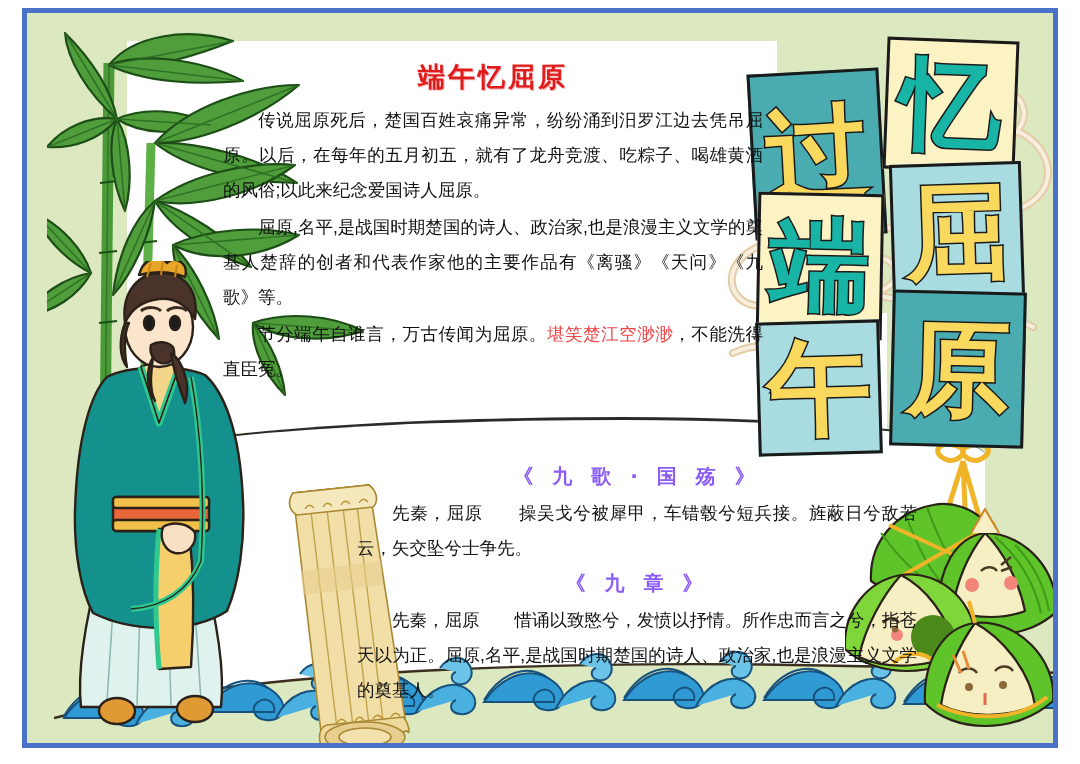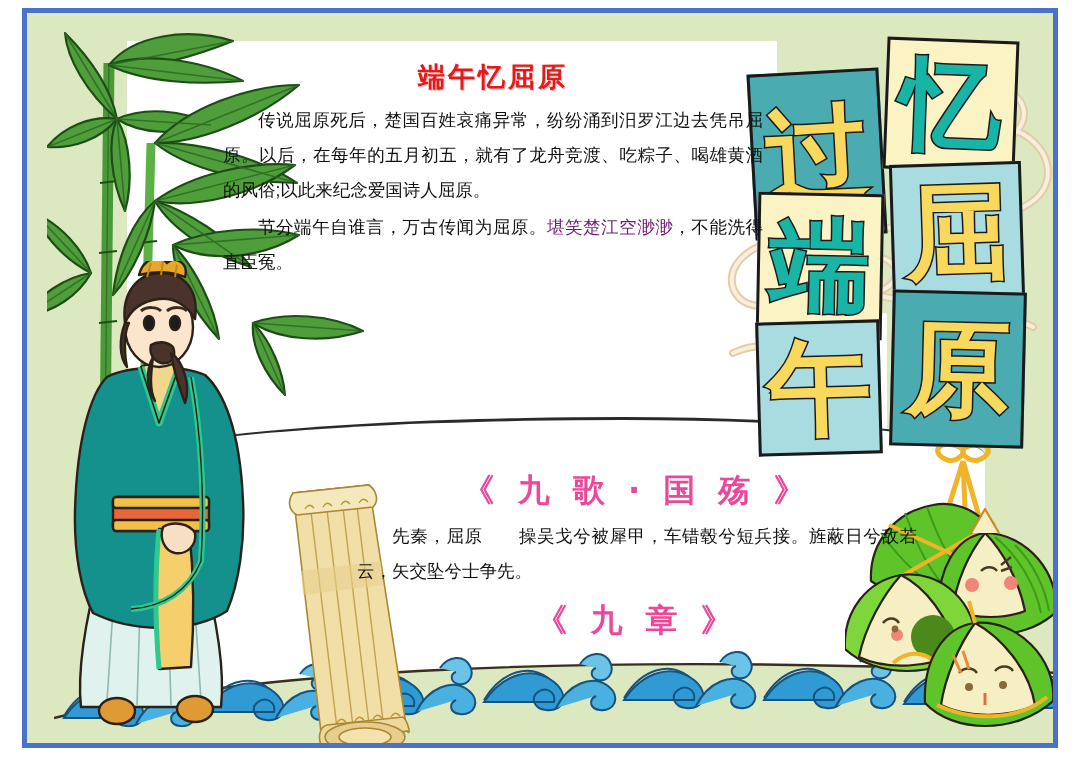--- a/index.html
+++ b/index.html
@@ -71,25 +71,25 @@
     text-align:center;color:#e01b1b;font-weight:700;font-size:27px;letter-spacing:3px;
     margin:6px 0 8px;text-shadow:1px 1px 0 rgba(224,27,27,.35);
     font-family:Liberation Mono, monospace;
   }
   .h-red.wide{letter-spacing:14px;}
   .p-body{
     font-size:17.5px;line-height:35px;color:#111;margin:0 0 2px;text-align:justify;
     font-family:Liberation Sans, sans-serif;
   }
   .p-body.indent{text-indent:2em;}
-  .faded{color:#701a75;}
+  .faded{color:#ef4444;}
 
   .article2{position:absolute;left:330px;top:446px;width:560px;color:#1d1d1d;}
-  .h-red2{text-align:center;color:#ec4899;font-weight:700;font-size:32px;letter-spacing:6px;
-    margin:10px 0 6px;font-family:"DejaVu Sans","Liberation Sans",sans-serif;}
+  .h-red2{text-align:center;color:#8b5cf6;font-weight:700;font-size:20px;letter-spacing:6px;
+    margin:4px 0 6px;font-family:"DejaVu Sans","Liberation Sans",sans-serif;}
   .author{letter-spacing:0;}
 
   .clip{position:absolute;left:27px;top:13px;width:1026px;height:730px;overflow:hidden;}
 </style>
 </head>
 <body>
 
 <div id="poster">
 
   <div class="frame-outer"></div>
@@ -383,23 +383,25 @@
         <span class="tchar ch-yellow">屈</span>
       </div>
       <div class="tblock tb-yuan">
         <span class="tchar ch-yellow">原</span>
       </div>
     </div>
 
     <div class="article">
       <div class="h-red">端午忆屈原</div>
       <p class="p-body indent">传说屈原死后，楚国百姓哀痛异常，纷纷涌到汨罗江边去凭吊屈原。以后，在每年的五月初五，就有了龙舟竞渡、吃粽子、喝雄黄酒的风俗;以此来纪念爱国诗人屈原。</p>
+      <p class="p-body indent">屈原,名平,是战国时期楚国的诗人、政治家,也是浪漫主义文学的奠基人楚辞的创者和代表作家他的主要作品有《离骚》《天问》《九歌》等。</p>
       <p class="p-body indent"><span>节分端午自谁言，万古传闻为屈原。</span><span class="faded">堪笑楚江空渺渺</span><span>，不能洗得直臣冤。</span></p>
     </div>
 
     <div class="article2">
       <div class="h-red2">《 九 歌 · 国 殇 》</div>
       <p class="p-body indent"><span class="author">先秦，屈原</span>　　<span>操吴戈兮被犀甲，车错毂兮短兵接。旌蔽日兮敌若云，矢交坠兮士争先。</span></p>
       <div class="h-red2">《 九 章 》</div>
+      <p class="p-body indent"><span class="author">先秦，屈原</span>　　<span>惜诵以致愍兮，发愤以抒情。所作忠而言之兮，指苍天以为正。屈原,名平,是战国时期楚国的诗人、政治家,也是浪漫主义文学的奠基人。</span></p>
     </div>
 
   </div>
 </div>
 
 </body></html>

